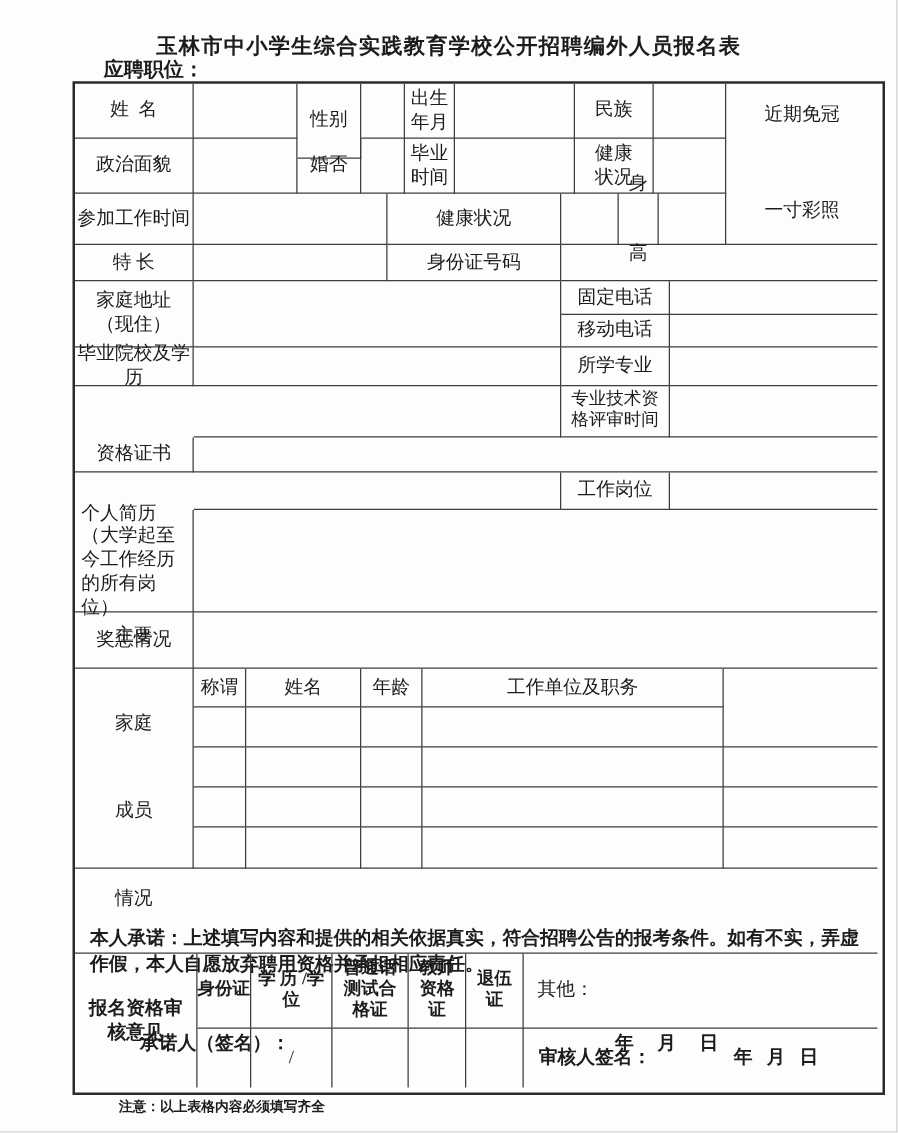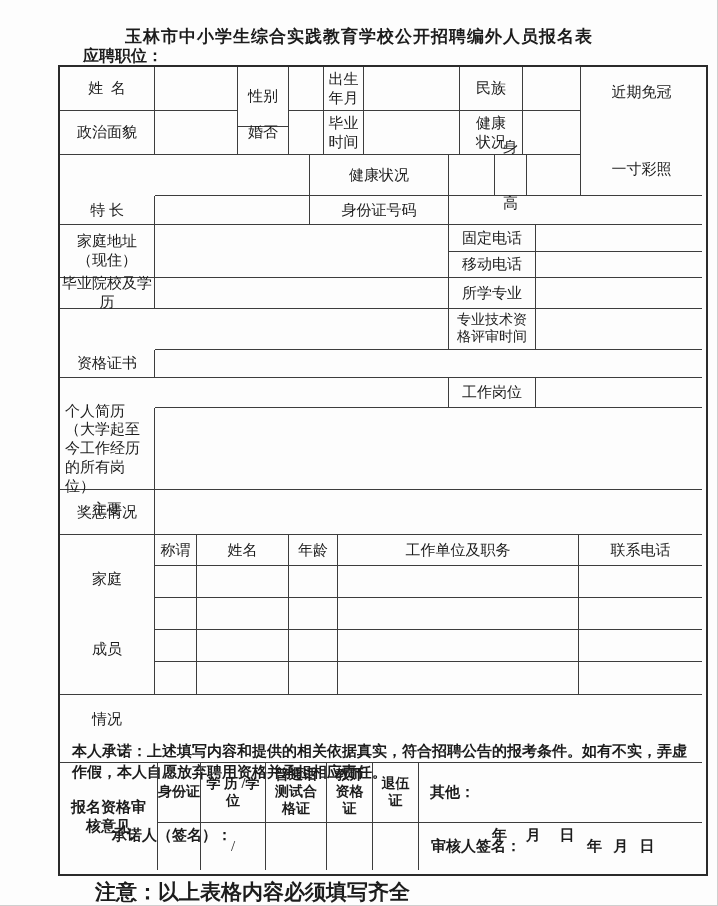--- a/index.html
+++ b/index.html
@@ -39,24 +39,24 @@
   .commit{
     display:block;text-align:left;padding:5px 12px 0 12px;
     font-weight:bold;font-size:15px;line-height:1.38;
   }
   .commit .sigline{position:relative;height:22px;margin-top:1px;}
   .commit .signer{position:absolute;left:40px;top:0;}
   .commit .cdate{position:absolute;left:420px;top:0;}
   .revline{position:relative;}
   .revline .reviewer{position:absolute;left:12px;top:14px;font-weight:bold;}
   .revline .rdate{position:absolute;left:168px;top:14px;font-weight:bold;}
-  .other-cell{justify-content:flex-start;text-align:right;padding-left:11px;font-weight:bold;}
+  .other-cell{justify-content:flex-start;text-align:right;padding-left:11px;font-weight:normal;}
   .footer{
     position:absolute;top:878px;left:95px;
-    font-size:21px;font-weight:bold;
+    font-size:11px;font-weight:bold;
   }
 </style>
 </head>
 <body>
 
 <div class="page">
 
   <div class="title">玉林市中小学生综合实践教育学校公开招聘编外人员报名表</div>
   <div class="subtitle">应聘职位：</div>
 
@@ -79,20 +79,21 @@
 
     <div class="c" style="left:0;top:44px;width:95px;height:44px;">政治面貌</div>
     <div class="c" style="left:95px;top:44px;width:83px;height:44px;"></div>
     <div class="c" style="left:178px;top:44px;width:51px;height:44px;">婚否</div>
     <div class="c" style="left:229px;top:44px;width:35px;height:44px;"></div>
     <div class="c" style="left:264px;top:44px;width:40px;height:44px;padding:0 3px;">毕业时间</div>
     <div class="c" style="left:304px;top:44px;width:96px;height:44px;"></div>
     <div class="c" style="left:400px;top:44px;width:63px;height:44px;padding:0 14px;">健康状况</div>
     <div class="c" style="left:463px;top:44px;width:58px;height:44px;"></div>
 
+    <div class="c" style="left:0;top:88px;width:95px;height:41px;">参加工作时间</div>
     <div class="c" style="left:95px;top:88px;width:155px;height:41px;"></div>
     <div class="c" style="left:250px;top:88px;width:139px;height:41px;">健康状况</div>
     <div class="c" style="left:389px;top:88px;width:46px;height:41px;"></div>
     <div class="c stack" style="left:435px;top:88px;width:32px;height:41px;">
       <div>
         <span>身</span>
         <span>高</span>
       </div>
     </div>
     <div class="c" style="left:467px;top:88px;width:54px;height:41px;"></div>
@@ -136,21 +137,20 @@
         <span>主要</span>
         <span>家庭</span>
         <span>成员</span>
         <span>情况</span>
       </div>
     </div>
     <div class="c" style="left:95px;top:468px;width:42px;height:31px;">称谓</div>
     <div class="c" style="left:137px;top:468px;width:92px;height:31px;">姓名</div>
     <div class="c" style="left:229px;top:468px;width:49px;height:31px;">年龄</div>
     <div class="c" style="left:278px;top:468px;width:241px;height:31px;">工作单位及职务</div>
-    <div class="c er" style="left:519px;top:468px;width:123px;height:31px;">联系电话</div>
 
     <div class="c" style="left:95px;top:499px;width:42px;height:32px;"></div>
     <div class="c" style="left:137px;top:499px;width:92px;height:32px;"></div>
     <div class="c" style="left:229px;top:499px;width:49px;height:32px;"></div>
     <div class="c" style="left:278px;top:499px;width:241px;height:32px;"></div>
     <div class="c er" style="left:519px;top:499px;width:123px;height:32px;"></div>
 
     <div class="c" style="left:95px;top:531px;width:42px;height:32px;"></div>
     <div class="c" style="left:137px;top:531px;width:92px;height:32px;"></div>
     <div class="c" style="left:229px;top:531px;width:49px;height:32px;"></div>

